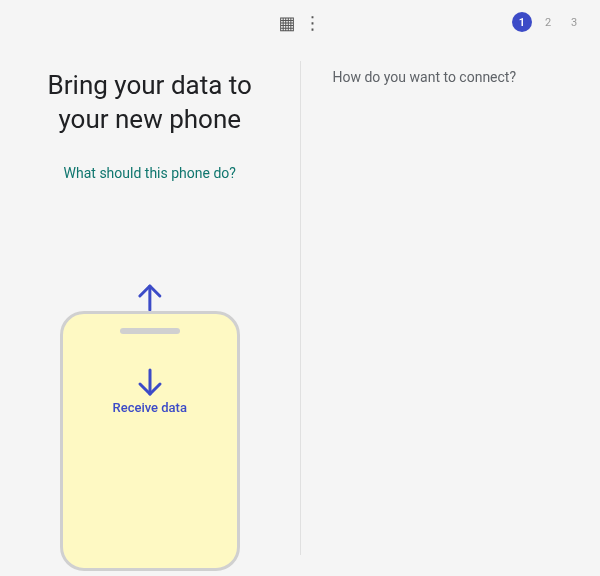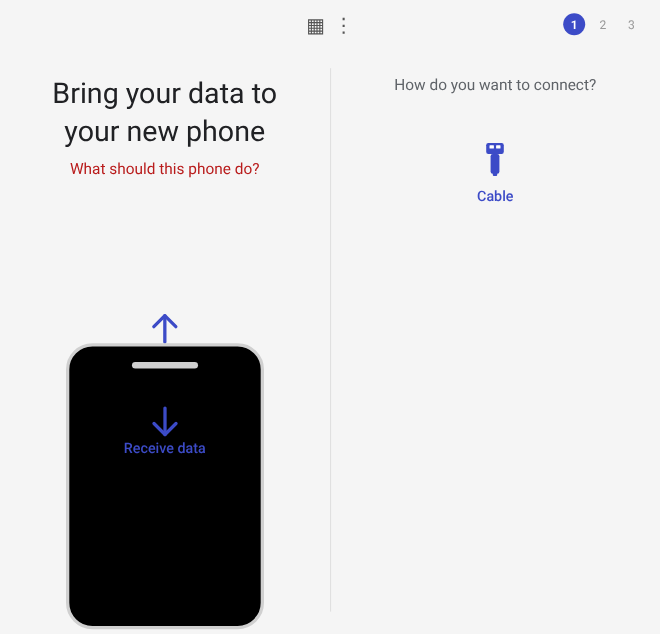--- a/index.html
+++ b/index.html
@@ -84,26 +84,26 @@
       padding: 24px 32px;
       position: relative;
     }
 
     .left-title {
       font-size: 26px;
       font-weight: 400;
       color: #202124;
       line-height: 1.3;
       text-align: center;
-      margin-bottom: 8px;
+      margin-bottom: 28px;
     }
 
     .left-subtitle {
       font-size: 14px;
-      color: #b91c1c;
+      color: #0f766e;
       text-align: center;
       margin-bottom: 0;
     }
 
     
     .phone-area {
       position: absolute;
       bottom: 0;
       left: 50%;
       transform: translateX(-50%);
@@ -127,21 +127,21 @@
       color: #3c4bc7;
       font-weight: 500;
     }
 
     
     .phone-mockup {
       width: 180px;
       height: 260px;
       border: 3px solid #d0d0d0;
       border-radius: 24px;
-      background: #000000;
+      background: #fef9c3;
       position: relative;
       margin: 0 auto;
       display: flex;
       flex-direction: column;
       align-items: center;
       justify-content: flex-start;
       padding-top: 14px;
     }
 
     .phone-notch {
@@ -179,21 +179,21 @@
       font-size: 28px;
       font-weight: 400;
       color: #202124;
       text-align: center;
       margin-bottom: 10px;
     }
 
     .right-subtitle {
       font-size: 14px;
       color: #5f6368;
-      text-align: center;
+      margin-bottom: 32px;
     }
 
     .connection-options {
       display: flex;
       flex-direction: column;
       gap: 32px;
       align-items: center;
       margin-top: 40px;
     }
 
@@ -277,29 +277,18 @@
     </div>
   </div>
 
   <div class="divider"></div>
 
   <div class="right-panel">
     <p class="right-subtitle">How do you want to connect?</p>
 
     <div class="connection-options">
 
-      <div class="connection-option">
-        <svg class="usb-icon" viewBox="0 0 38 38" fill="none" xmlns="http://www.w3.org/2000/svg">
-
-          <rect x="11" y="4" width="16" height="10" rx="2" fill="#3c4bc7"></rect>
-          <rect x="14" y="6" width="4" height="3" rx="0.5" fill="white"></rect>
-          <rect x="20" y="6" width="4" height="3" rx="0.5" fill="white"></rect>
-          <rect x="15" y="14" width="8" height="18" rx="2" fill="#3c4bc7"></rect>
-          <rect x="17" y="30" width="4" height="4" rx="1" fill="#3c4bc7"></rect>
-        </svg>
-        <span class="connection-label">Cable</span>
-      </div>
 
 
     </div>
   </div>
 
 </div>
 
 </body></html>

